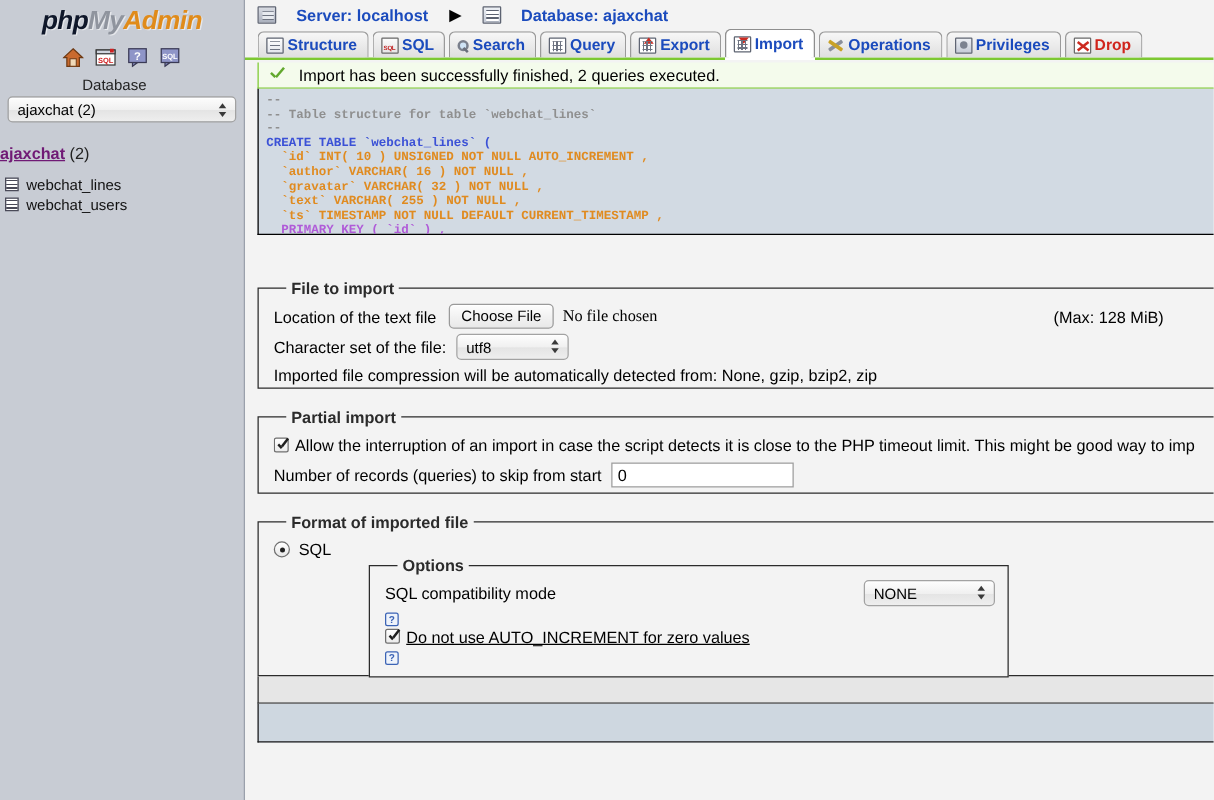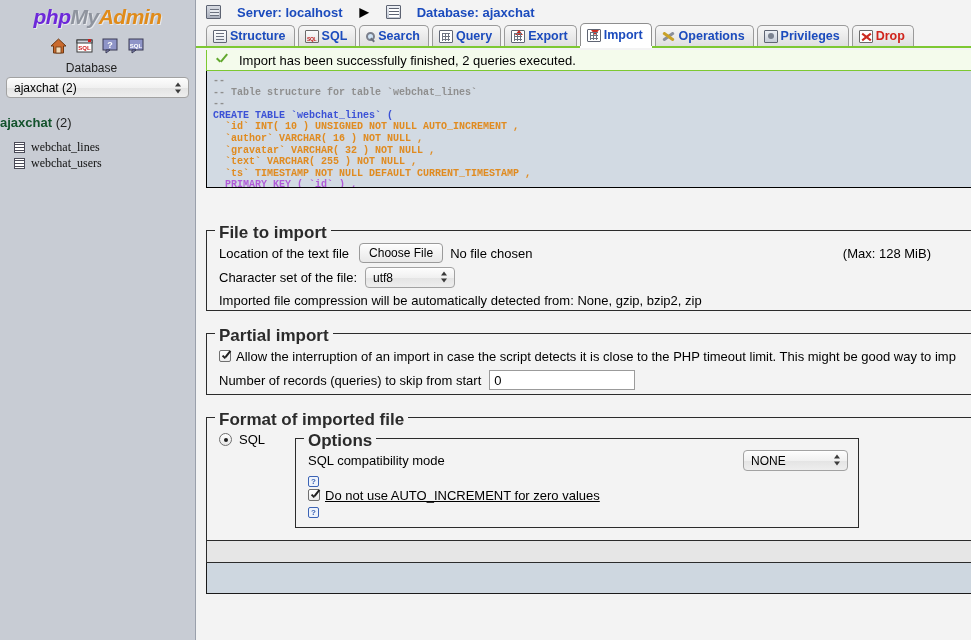--- a/index.html
+++ b/index.html
@@ -28,21 +28,21 @@
     text-align: center;
     padding-top: 4px;
     height: 32px;
     font-style: italic;
     font-weight: bold;
     font-size: 21px;
     letter-spacing: -0.5px;
     line-height: 26px;
     text-shadow: 1px 1px 0 rgba(255,255,255,.55);
   }
-  .pma-logo .php { color: #6d28d9; }
+  .pma-logo .php { color: #0f172a; }
   .pma-logo .admin { color: #e08b1a; }
   .pma-logo .my2 { color: #8f949e; }
 
   .sidebar-icons {
     display: flex;
     justify-content: center;
     gap: 9px;
     padding: 6px 0 4px 0;
   }
   .sb-ico { width: 17px; height: 16px; position: relative; display: inline-block; }
@@ -81,24 +81,24 @@
     border-right: 3.5px solid transparent;
   }
   .sel-box .arrows:before { top: 1px; border-bottom: 4px solid #3a3a3a; }
   .sel-box .arrows:after { bottom: 1px; border-top: 4px solid #3a3a3a; }
 
   .db-title {
     padding: 14px 0 4px 0;
     font-size: 13px;
     font-weight: bold;
   }
-  .db-title .dbname { color: #14532d; }
+  .db-title .dbname { color: #701a75; text-decoration: underline; }
   .db-title .dbcount { color: #222; font-weight: normal; }
 
-  .table-list { padding: 6px 0 0 14px; font-family: Liberation Serif, serif; }
+  .table-list { padding: 6px 0 0 4px; }
   .table-item {
     display: flex; align-items: center; gap: 6px;
     height: 15px; font-size: 12px; color: #111;
     margin-bottom: 1px;
   }
   .tbl-ico {
     width: 11px; height: 11px;
     border: 1px solid #4a4a58;
     background:
       linear-gradient(to bottom,
@@ -309,44 +309,44 @@
   
   .fs {
     position: relative;
     margin: 0 0 0 10px;
     border: 1px solid #2b2b2b;
     background: #f3f3f3;
     padding: 10px 10px 10px 12px;
   }
   .fs > .legend {
     position: absolute;
-    top: -8px; left: 8px;
+    top: -8px; left: 22px;
     background: #f3f3f3;
     padding: 0 4px;
-    font-size: 17px;
+    font-size: 13px;
     font-weight: bold;
     color: #2b2b2b;
   }
   .fs-row { display: flex; align-items: center; height: 22px; font-size: 13px; }
   .fs-row.tall { height: 24px; }
 
   .file-btn {
     display: inline-block;
     height: 20px; line-height: 18px;
     padding: 0 9px;
     font-size: 12px;
     font-family: "Liberation Sans", sans-serif;
     border: 1px solid #9a9a9a;
     border-radius: 4px;
     background: linear-gradient(#fdfdfd,#e8e8e8);
     box-shadow: 0 1px 0 rgba(255,255,255,.8) inset;
     cursor: pointer;
     color:#000;
   }
-  .nofile { padding-left: 7px; font-size: 13px; }
+  .nofile { padding-left: 7px; font-size: 13px; font-family: Liberation Serif, serif; }
   .maxsize { margin-left: auto; padding-right: 225px; font-size: 13px; }
 
   .cb {
     width: 12px; height: 12px; flex: none;
     border: 1px solid #6f6f6f;
     border-radius: 2px;
     background: linear-gradient(#ffffff,#ebebeb);
     position: relative;
     margin-right: 5px;
     cursor: pointer;
@@ -566,21 +566,21 @@
 
     <div class="fs" style="margin-top:22px; width:961px; height:124px;">
       <span class="legend">Format of imported file</span>
 
       <div style="display:flex; align-items:flex-start;">
         <div class="fs-row" style="height:auto; padding-top:4px; width:76px; flex:none;">
           <span class="radio on"></span>
           <span>SQL</span>
         </div>
 
-        <div class="fs" style="margin:10px 0 0 0; width:564px; height:90px; padding:8px 10px 8px 12px;">
+        <div class="fs" style="margin:24px 0 0 0; width:512px; height:90px; padding:8px 10px 8px 12px;">
           <span class="legend">Options</span>
 
           <div class="fs-row" style="height:26px;">
             <span>SQL compatibility mode</span>
             <span class="sel-box" style="width:105px;margin-left:auto;">
               <span>NONE</span>
               <span class="arrows"></span>
             </span>
           </div>
 

